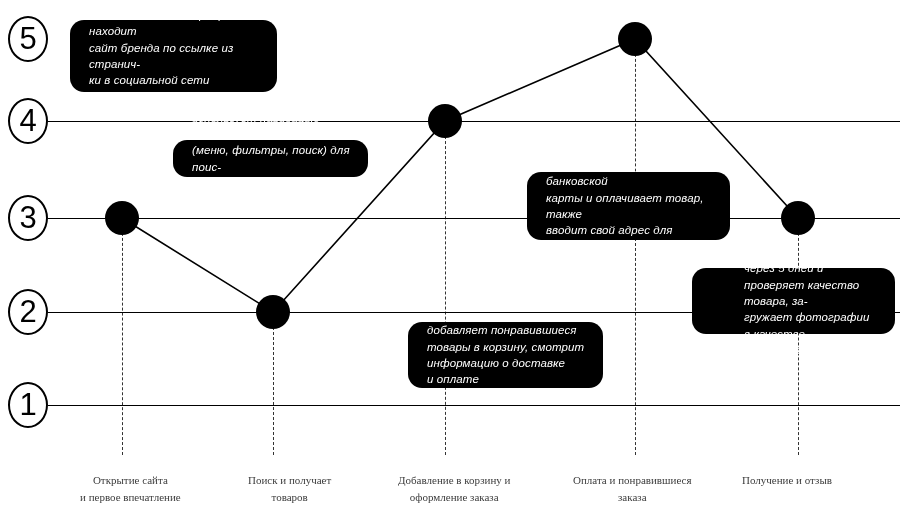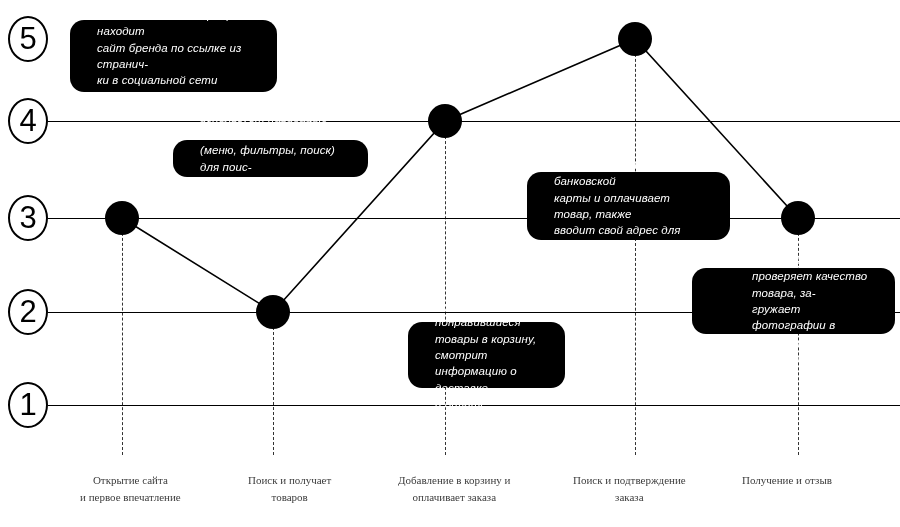--- a/index.html
+++ b/index.html
@@ -89,21 +89,21 @@
     border-radius: 14px;
     color: #ffffff;
     box-sizing: border-box;
     z-index: 8;
     padding: 10px 14px 10px 15px;
     display: flex;
     flex-direction: column;
     justify-content: center;
   }
   .callout p {
-    margin: 12px;
+    margin: 4px;
     font-family: "Liberation Sans", sans-serif;
     font-size: 11.5px;
     line-height: 1.42;
     font-style: italic;
     color: #ffffff;
     letter-spacing: 0.1px;
     white-space: pre-line;
   }
 
   
@@ -183,33 +183,33 @@
         <p>загружает данные банковской
 карты и оплачивает товар, также
 вводит свой адрес для доставки</p>
       </div>
       <div class="callout" style="left: 692px; top: 268px; width: 203px; height: 66px; padding-left: 48px;">
         <p>получает свой заказ через 5 дней и
 проверяет качество товара, за-
 гружает фотографии в качестве
 отзыва на сайт</p>
       </div>
-      <div class="callout" style="left: 408px; top: 322px; width: 157px; height: 66px;">
+      <div class="callout" style="left: 408px; top: 322px; width: 195px; height: 66px;">
         <p>добавляет понравившиеся
 товары в корзину, смотрит
 информацию о доставке
 и оплате</p>
       </div>
     </div>
 
   <div id="stage-labels-layer">
       <div class="stage-label" style="left: 80px; top: 472px;">Открытие сайта
 и первое впечатление</div>
       <div class="stage-label" style="left: 248px; top: 472px;">Поиск и получает
 товаров</div>
       <div class="stage-label" style="left: 398px; top: 472px;">Добавление в корзину и
-оплачивает заказа</div>
-      <div class="stage-label" style="left: 573px; top: 472px;">Поиск и подтверждение
+оформление заказа</div>
+      <div class="stage-label" style="left: 573px; top: 472px;">Оплата и понравившиеся
 заказа</div>
       <div class="stage-label" style="left: 742px; top: 472px;">Получение и отзыв</div>
     </div>
 
 </div>
 
 </body></html>

